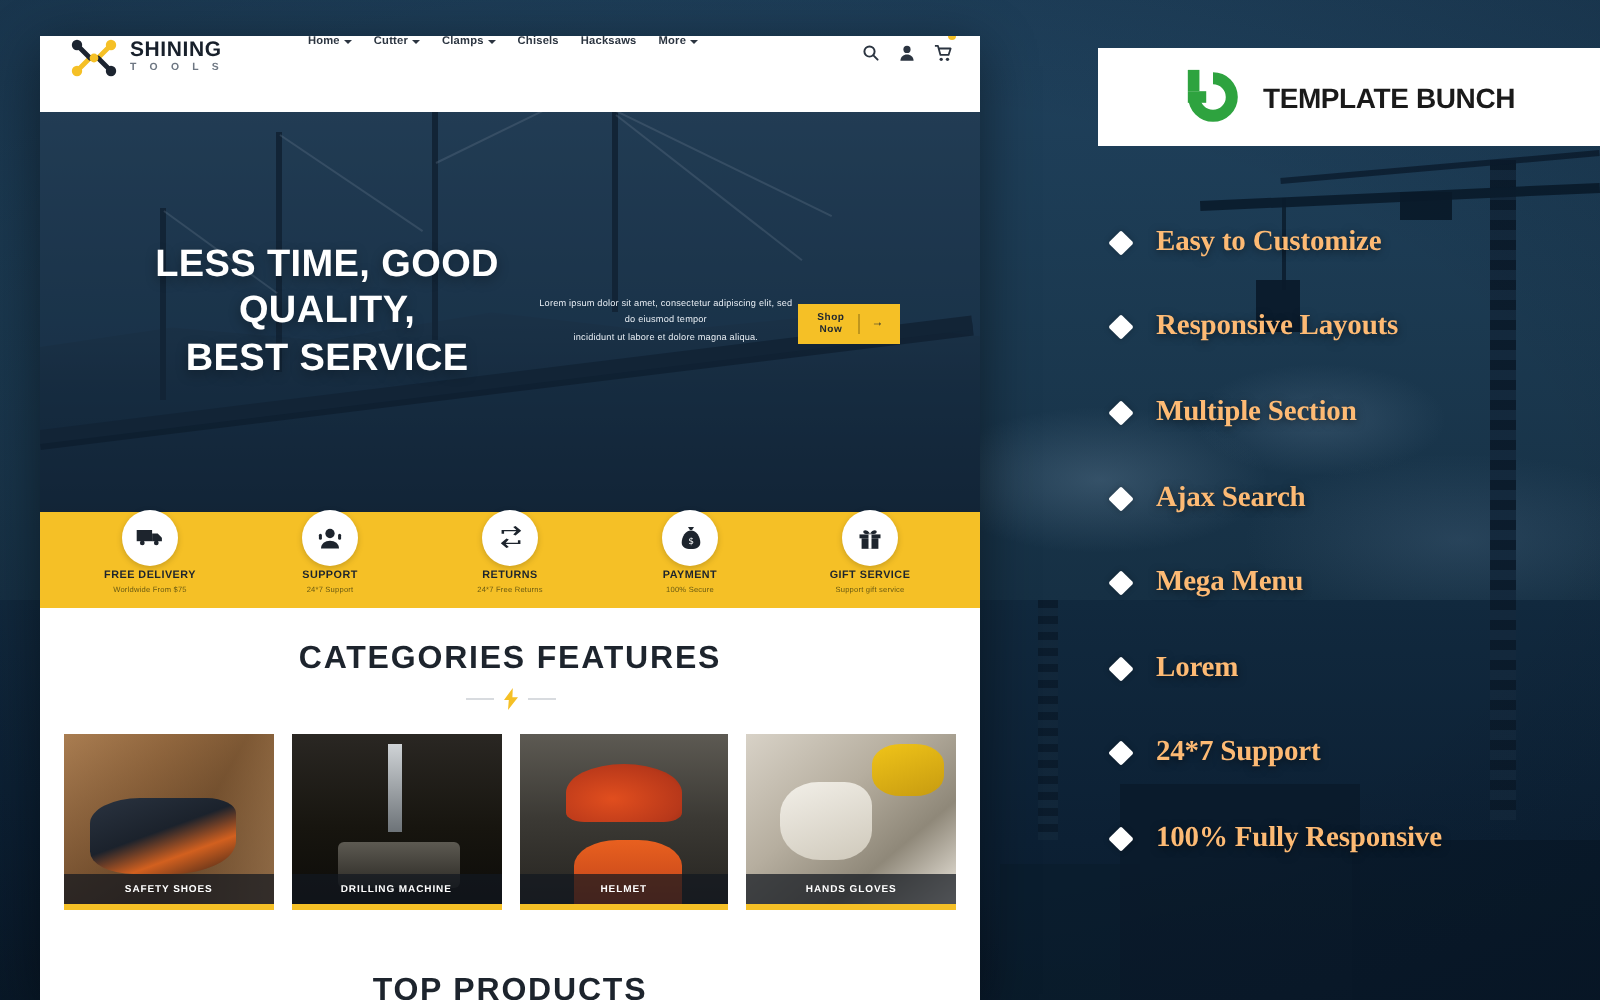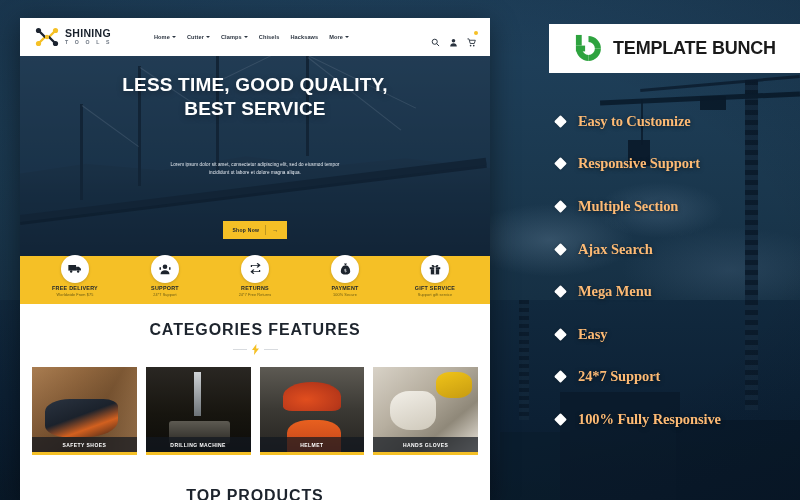--- a/index.html
+++ b/index.html
@@ -79,22 +79,22 @@
   #mockup {
     position: absolute; left: 20px; top: 18px;
     width: 470px; height: 482px;
     background: #ffffff;
     box-shadow: 0 6px 26px rgba(0,0,0,.45);
     overflow: hidden;
   }
 
   
   .site-header {
-    height: 38px; background:#fff; display:flex; align-items:center;
-    padding: 12px 14px; position:relative;
+    height: 38px; background:#fff; display:flex; align-items:flex-start;
+    padding: 0 14px; position:relative;
   }
   .logo { display:flex; align-items:center; gap:5px; }
   .logo-mark { width:26px; height:22px; position:relative; flex:none; }
   .logo-text { line-height:1; }
   .logo-name { font-size:10.5px; font-weight:bold; color:#18202b; letter-spacing:.3px; }
   .logo-sub { font-size:5.2px; font-weight:bold; color:#6d7682; letter-spacing:2.6px; margin-top:1.5px; }
 
   .main-nav { display:flex; align-items:center; gap:11px; margin-left:42px; }
   .nav-item {
     font-size:5.6px; color:#2b3440; font-weight:bold; white-space:nowrap;
@@ -127,22 +127,22 @@
     background:#16293a; transform: rotate(-7deg); transform-origin: left bottom;
     box-shadow: 0 3px 0 rgba(10,22,34,.6);
   }
   .pylon {
     position:absolute; bottom:22px; width:2.5px; background:#16293a;
   }
   .cable {
     position:absolute; background: rgba(190,210,225,.28); height:1px; transform-origin: left center;
   }
   .hero-overlay { position:absolute; inset:0; background: rgba(13,32,52,.45); }
-  .hero-content { position:absolute; inset:0; display:flex; flex-direction:column;
-    align-items:center; justify-content:center; text-align:center; padding:0 40px;gap:32px; }
+  .hero-content { position:absolute; inset:0; display:flex; flex-direction:row;
+    align-items:center; justify-content:center; text-align:center; padding:0 40px; }
   .hero-title {
     font-size:19px; font-weight:bold; color:#fff; line-height:1.22;
     letter-spacing:.2px; text-shadow:0 2px 6px rgba(0,0,0,.35);
   }
   .hero-sub {
     margin-top:9px; font-size:4.6px; color:#e8eef4; line-height:1.85;
     max-width:215px; letter-spacing:.1px;
   }
   .shop-btn {
     margin-top:11px; display:inline-flex; align-items:center;
@@ -216,21 +216,21 @@
 
   
   .tp-head { text-align:center; padding-top:32px; }
 
   
   #brandbar {
     position:absolute; left:549px; top:24px; width:251px; height:49px;
     background:#ffffff; display:flex; align-items:center; justify-content:center; gap:9px;
   }
   .tb-mark { width:31px; height:31px; position:relative; flex:none; }
-  .tb-name { font-size:18px; font-weight:bold; color:#1a1a1a; letter-spacing:-.2px; }
+  .tb-name { font-size:14px; font-weight:bold; color:#1a1a1a; letter-spacing:-.2px; }
 
   #features {
     position:absolute; left:556px; top:100px; width:244px;
   }
   .feat { display:flex; align-items:center; gap:13px; height:42.6px; }
   .diamond {
     width:9px; height:9px; background:#fff; transform:rotate(45deg);
     border-radius:1px; flex:none; box-shadow:0 0 3px rgba(0,0,0,.25);
   }
   .feat-label {
@@ -492,37 +492,37 @@
     <div class="tb-name">TEMPLATE BUNCH</div>
   </div>
 
   <div id="features">
     <div class="feat">
       <span class="diamond"></span>
       <span class="feat-label">Easy to Customize</span>
     </div>
     <div class="feat">
       <span class="diamond"></span>
-      <span class="feat-label">Responsive Support</span>
+      <span class="feat-label">Responsive Layouts</span>
     </div>
     <div class="feat">
       <span class="diamond"></span>
       <span class="feat-label">Multiple Section</span>
     </div>
     <div class="feat">
       <span class="diamond"></span>
       <span class="feat-label">Ajax Search</span>
     </div>
     <div class="feat">
       <span class="diamond"></span>
       <span class="feat-label">Mega Menu</span>
     </div>
     <div class="feat">
       <span class="diamond"></span>
-      <span class="feat-label">Easy</span>
+      <span class="feat-label">Lorem</span>
     </div>
     <div class="feat">
       <span class="diamond"></span>
       <span class="feat-label">24*7 Support</span>
     </div>
     <div class="feat">
       <span class="diamond"></span>
       <span class="feat-label">100% Fully Responsive</span>
     </div>
   </div>

